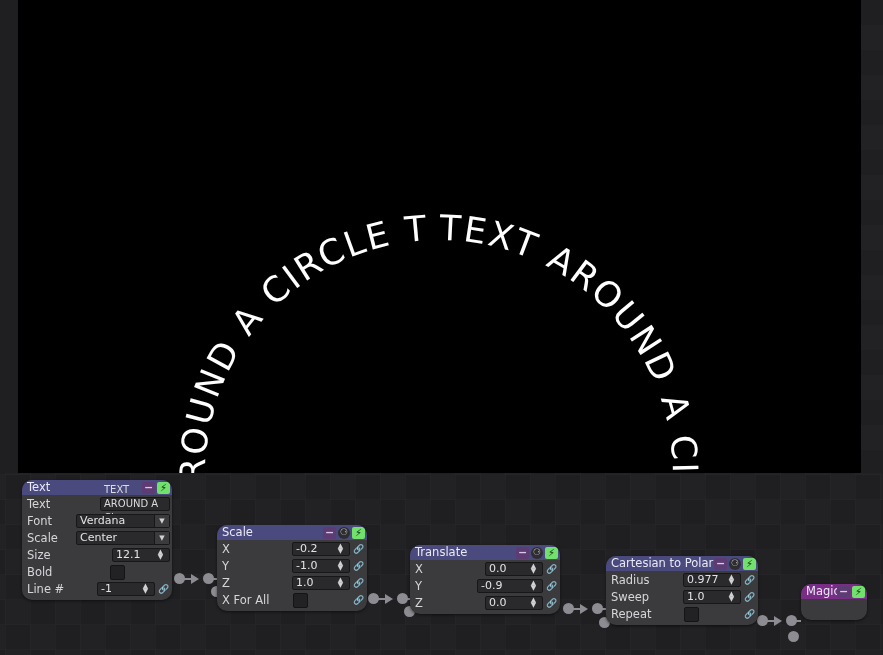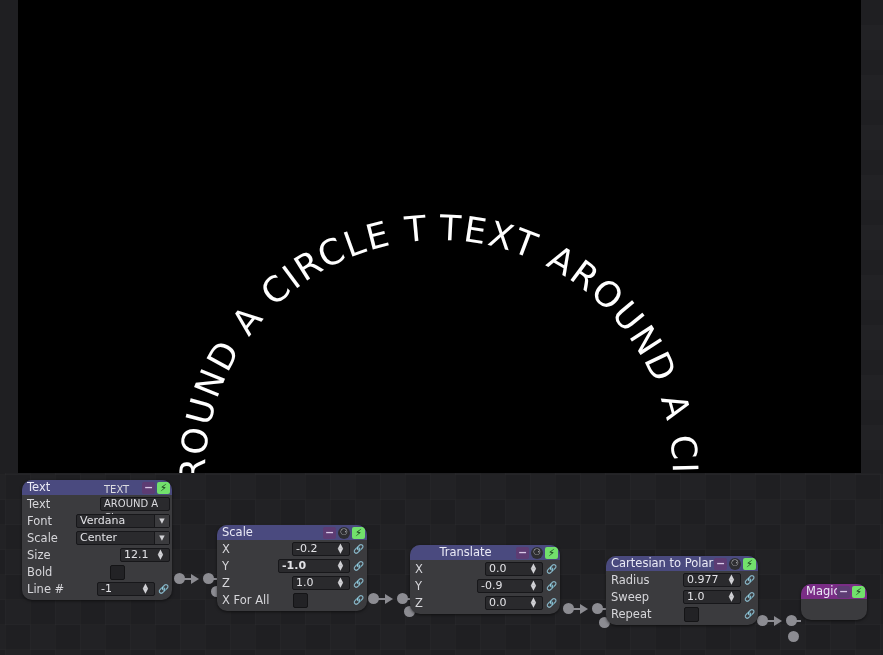--- a/index.html
+++ b/index.html
@@ -282,21 +282,21 @@
           <span class="ctl">
             <span class="field select" style="width:94px;">
               <span>Center</span>
               <span class="caret">▼</span>
             </span>
           </span>
         </div>
         <div class="row">
           <span class="lbl">Size</span>
           <span class="ctl">
-            <span class="field num" style="width:50px;align-items:center;">
+            <span class="field num" style="width:58px;align-items:center;">
               <span>12.1</span>
               <span class="spin">
                   <span>▲</span>
                   <span>▼</span>
                 </span>
             </span>
           </span>
         </div>
         <div class="row">
           <span class="lbl">Bold</span>
@@ -339,21 +339,21 @@
                   <span>▲</span>
                   <span>▼</span>
                 </span>
             </span>
             <span class="link-icon">🔗</span>
           </span>
         </div>
         <div class="row">
           <span class="lbl">Y</span>
           <span class="ctl">
-            <span class="field num" style="width:72px;font-weight:bold;">
+            <span class="field num" style="width:58px;">
               <span>-1.0</span>
               <span class="spin">
                   <span>▲</span>
                   <span>▼</span>
                 </span>
             </span>
             <span class="link-icon">🔗</span>
           </span>
         </div>
         <div class="row">
@@ -372,21 +372,21 @@
         <div class="row">
           <span class="lbl">X For All</span>
           <span class="ctl">
             <span class="checkbox"></span>
             <span class="link-icon" style="margin-left:44px;">🔗</span>
           </span>
         </div>
       </div>
     </div>
 
-    <div class="node" id="node-translate" style="left:410px; top:72px; width:150px;text-align:center;">
+    <div class="node" id="node-translate" style="left:410px; top:72px; width:150px;">
       <div class="node-title">
         <span class="title-label">Translate</span>
         <span class="title-buttons">
           <span class="tbtn minus">−</span>
           <span class="tbtn circle">⚆</span>
           <span class="tbtn bolt">⚡</span>
         </span>
       </div>
       <div class="node-body">
         <div class="row">

